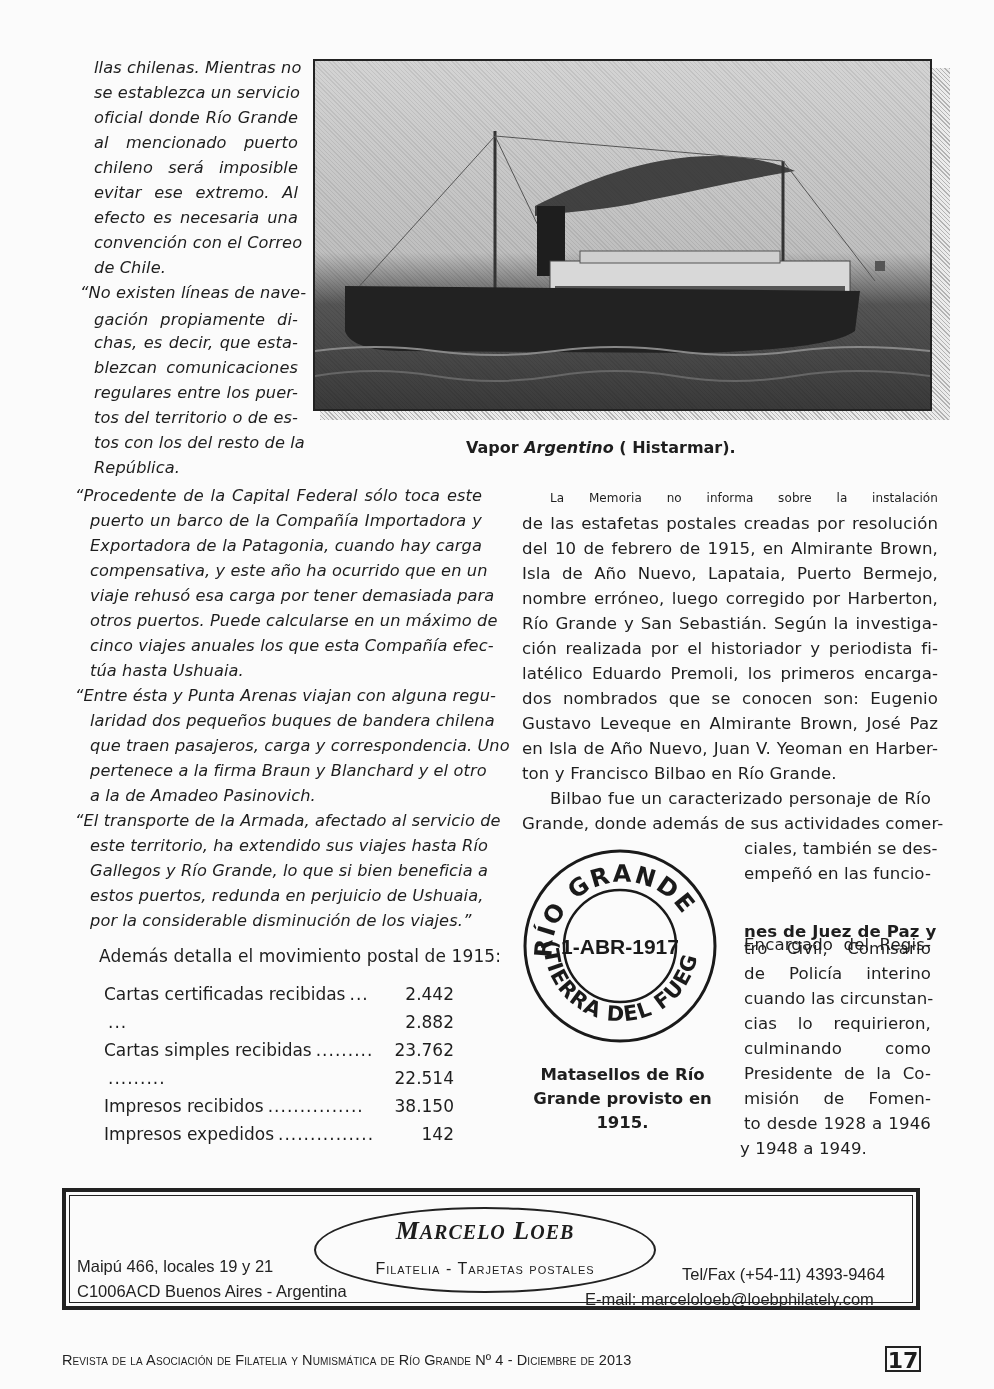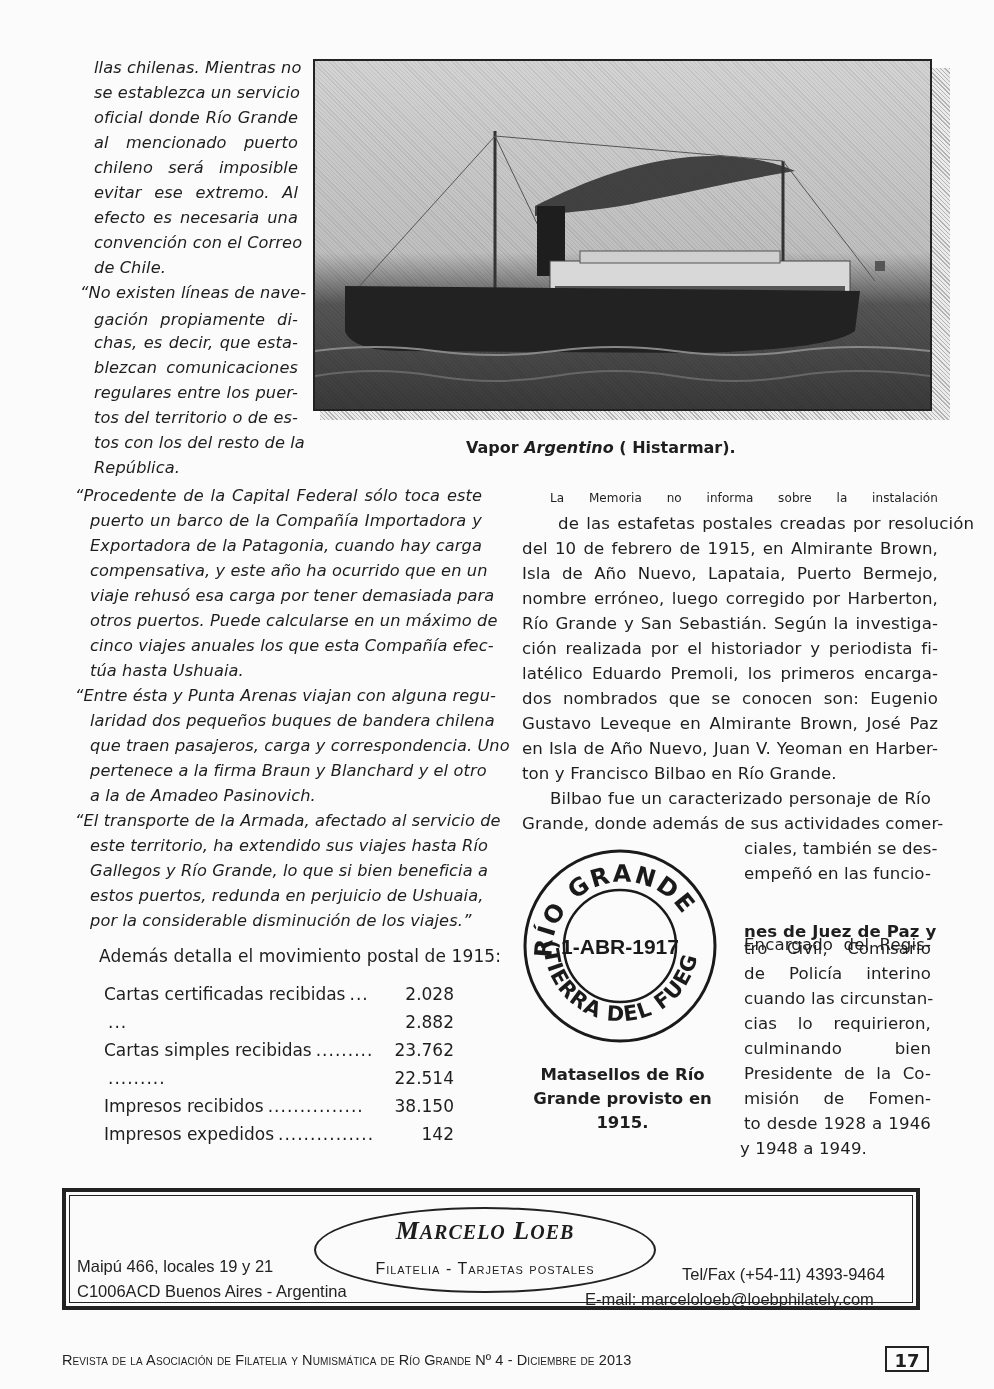--- a/index.html
+++ b/index.html
@@ -55,22 +55,22 @@
     border: 2px solid #222; border-radius: 50%; box-sizing: border-box;
   }
   .brand { position: absolute; left: 326px; top: 1216px; width: 318px; text-align: center;
     font-family: "Liberation Serif", serif; font-style: italic; font-weight: bold; font-size: 26px; letter-spacing: 1px; }
   .brand .sc { font-size: 20px; }
   .tag { position: absolute; left: 326px; top: 1260px; width: 318px; text-align: center;
     font-family: "Liberation Sans", sans-serif; font-size: 16px; letter-spacing: 1px; font-variant: small-caps; }
 
   .footer { position: absolute; left: 62px; top: 1352px; font-family: "Liberation Sans", sans-serif;
     font-size: 14.5px; color: #222; white-space: nowrap; font-variant: small-caps; letter-spacing: 0.1px; }
-  .pageno { position: absolute; left: 885px; top: 1346px; width: 44px; height: 26px; border: 2px solid #222;
-    font-weight: bold; font-size: 18px; line-height: 26px; text-align: center; box-sizing: border-box; }
+  .pageno { position: absolute; left: 885px; top: 1346px; width: 36px; height: 26px; border: 2px solid #222;
+    font-weight: bold; font-size: 22px; line-height: 26px; text-align: center; box-sizing: border-box; }
 </style>
 </head>
 <body>
 
 <div>
   <div class="line it just narrow" style="top:55px;">llas chilenas. Mientras no</div>
   <div class="line it just narrow" style="top:80px;">se establezca un servicio</div>
   <div class="line it just narrow" style="top:105px;">oficial donde Río Grande</div>
   <div class="line it just narrow" style="top:130px;">al mencionado puerto</div>
   <div class="line it just narrow" style="top:155px;">chileno será imposible</div>
@@ -148,21 +148,21 @@
   <div class="line it just wide" style="top:883px;">estos puertos, redunda en perjuicio de Ushuaia,</div>
   <div class="line it wide" style="top:908px;">por la considerable disminución de los viajes.”</div>
 </div>
 
 <div class="line" style="top:944px; left:99px; font-size:17px;">Además detalla el movimiento postal de 1915:</div>
 
 <div class="tbl">
   <div class="tr">
     <span class="lbl">Cartas certificadas recibidas</span>
     <span class="dots">...</span>
-    <span class="val">2.028</span>
+    <span class="val">2.442</span>
   </div>
   <div class="tr">
     <span class="dots">...</span>
     <span class="val">2.882</span>
   </div>
   <div class="tr">
     <span class="lbl">Cartas simples recibidas</span>
     <span class="dots">.........</span>
     <span class="val">23.762</span>
   </div>
@@ -177,21 +177,21 @@
   </div>
   <div class="tr">
     <span class="lbl">Impresos expedidos</span>
     <span class="dots">...............</span>
     <span class="val">142</span>
   </div>
 </div>
 
 <div>
   <div class="line just" style="top:486px; left:550px; width:388px; font-size:12px;">La Memoria no informa sobre la instalación</div>
-  <div class="line just rcol" style="top:511px;margin-left:36px;">de las estafetas postales creadas por resolución</div>
+  <div class="line just rcol" style="top:511px;">de las estafetas postales creadas por resolución</div>
   <div class="line just rcol" style="top:536px;">del 10 de febrero de 1915, en Almirante Brown,</div>
   <div class="line just rcol" style="top:561px;">Isla de Año Nuevo, Lapataia, Puerto Bermejo,</div>
   <div class="line just rcol" style="top:586px;">nombre erróneo, luego corregido por Harberton,</div>
   <div class="line just rcol" style="top:611px;">Río Grande y San Sebastián. Según la investiga-</div>
   <div class="line just rcol" style="top:636px;">ción realizada por el  historiador y periodista fi-</div>
   <div class="line just rcol" style="top:661px;">latélico Eduardo Premoli, los primeros encarga-</div>
   <div class="line just rcol" style="top:686px;">dos nombrados que se conocen son: Eugenio</div>
   <div class="line just rcol" style="top:711px;">Gustavo Leveque en Almirante Brown, José Paz</div>
   <div class="line just rcol" style="top:736px;">en Isla de Año Nuevo, Juan V. Yeoman en Harber-</div>
   <div class="line rcol" style="top:761px;">ton y Francisco Bilbao en Río Grande.</div>
@@ -201,21 +201,21 @@
   <div class="line just" style="top:786px; left:550px; width:381px; font-size:16.6px;">Bilbao fue un caracterizado personaje de Río</div>
   <div class="line just" style="top:811px; left:522px; width:409px; font-size:16.6px;">Grande, donde además de sus actividades comer-</div>
   <div class="line just rnar" style="top:836px;">ciales, también se des-</div>
   <div class="line just rnar" style="top:861px;">empeñó en las funcio-</div>
   <div class="line just rnar" style="top:919px;font-weight:bold;">nes de Juez de Paz y</div>
   <div class="line just rnar" style="top:926px;margin-top:6px;">Encargado del Regis-</div>
   <div class="line just rnar" style="top:936px;">tro Civil, Comisario</div>
   <div class="line just rnar" style="top:961px;">de Policía interino</div>
   <div class="line just rnar" style="top:986px;">cuando las circunstan-</div>
   <div class="line just rnar" style="top:1011px;">cias lo requirieron,</div>
-  <div class="line just rnar" style="top:1036px;">culminando bien</div>
+  <div class="line just rnar" style="top:1036px;">culminando como</div>
   <div class="line just rnar" style="top:1061px;">Presidente de la Co-</div>
   <div class="line just rnar" style="top:1086px;">misión de Fomen-</div>
   <div class="line just rnar" style="top:1111px;">to desde 1928 a 1946</div>
   <div class="line rnar" style="top:1136px; left:740px;">y 1948 a 1949.</div>
 </div>
 
 <div class="stamp">
   <svg width="196" height="196" viewBox="0 0 196 196">
     <defs>
       <path id="topArc" d="M 30 110 A 70 70 0 0 1 172 100"></path>

